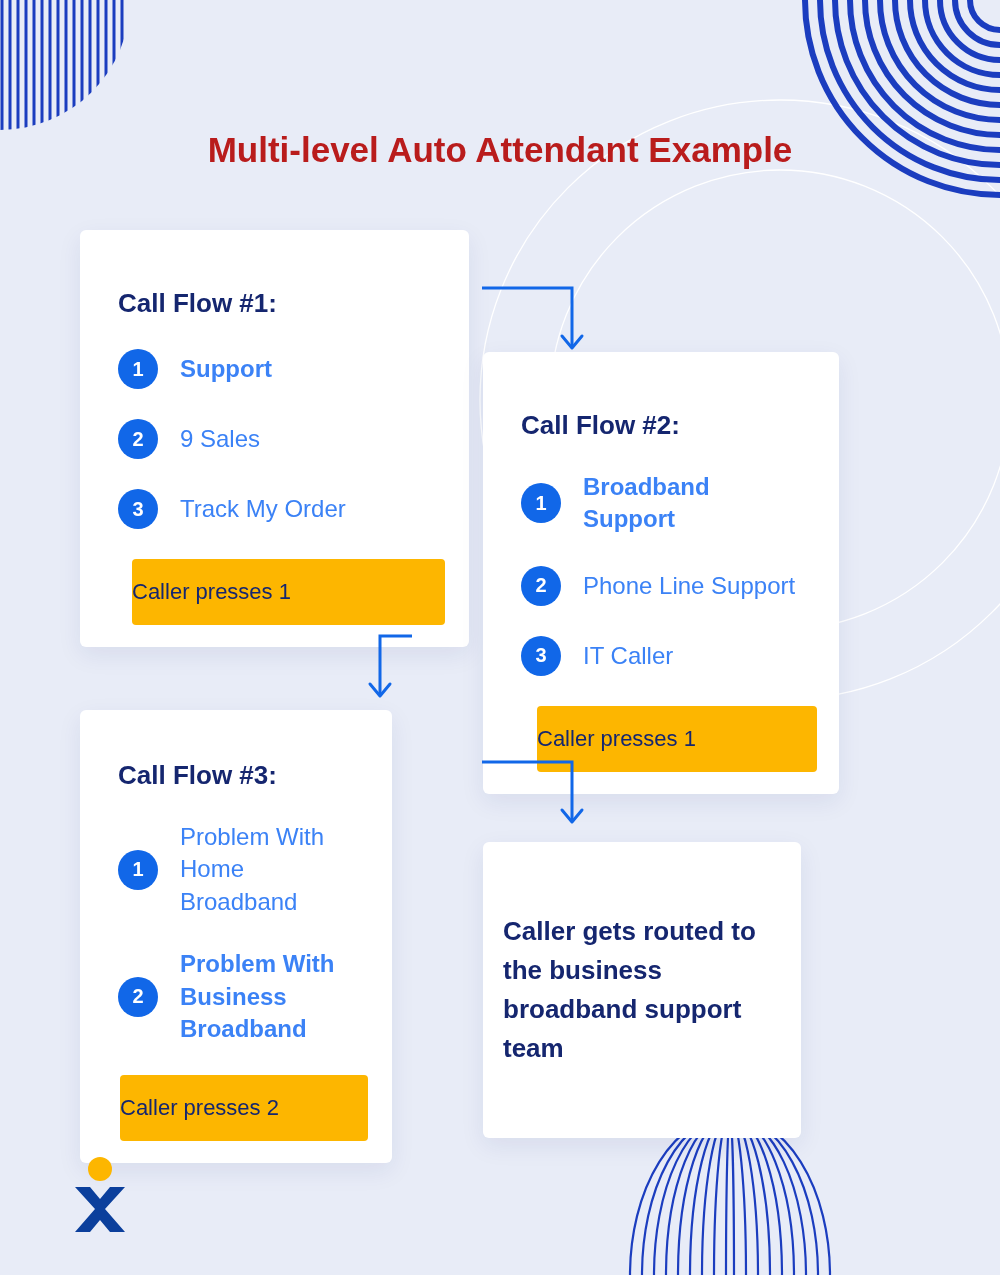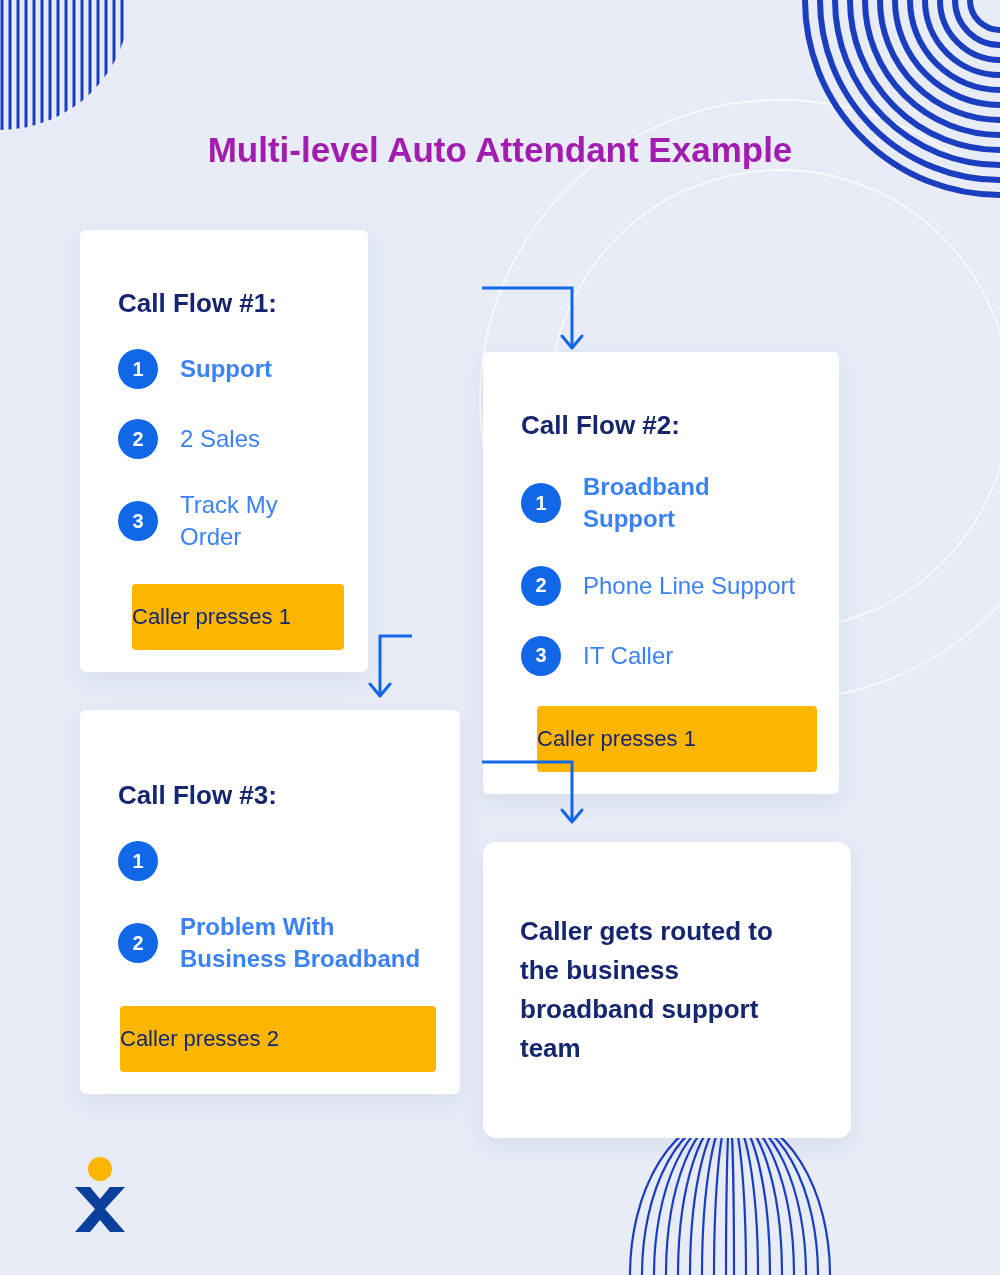--- a/index.html
+++ b/index.html
@@ -13,21 +13,21 @@
     color: #15266F;
   }
   .title {
     position: absolute;
     top: 130px;
     left: 0;
     width: 100%;
     text-align: center;
     font-size: 35px;
     font-weight: 800;
-    color: #a21caf;
+    color: #b91c1c;
   }
   .card {
     position: absolute;
     background: #fff;
     border-radius: 6px;
     box-shadow: 0 8px 24px rgba(20,40,120,0.08);
     padding: 50px 38px 22px 38px;
   }
   .card-title {
     font-size: 26px;
@@ -73,24 +73,24 @@
   #card1 .cta { margin-left: 14px; margin-right: -14px; }
   #card2 .cta { margin-left: 16px; margin-right: -16px; }
   #card3 .cta { margin-left: 2px; margin-right: -14px; }
   .result-text {
     font-size: 26px;
     font-weight: 800;
     line-height: 1.5;
     color: #15266F;
   }
   
-  #card1 { left: 80px; top: 230px; width: 288px; padding-top: 58px; }
+  #card1 { left: 80px; top: 230px; width: 389px; padding-top: 58px; }
   #card2 { left: 483px; top: 352px; width: 356px; padding-top: 58px; }
-  #card3 { left: 80px; top: 710px; width: 380px; padding-top: 70px; }
-  #card4 { left: 483px; top: 842px; width: 368px; padding: 70px 37px; border-radius: 13px; }
+  #card3 { left: 80px; top: 710px; width: 312px; padding-top: 50px; }
+  #card4 { left: 483px; top: 842px; width: 318px; padding: 70px 20px; }
   
   .deco { position: absolute; pointer-events:none; }
   .barcode { top: 0; left: 0; }
   .rings { top: 0; right: 0; }
   .dome { bottom: 0; left: 620px; }
   .bigcircle { top: 50px; left: 430px; }
   .logo { position: absolute; left: 70px; bottom: 38px; }
 </style>
 </head>
 <body>
@@ -162,21 +162,21 @@
 <h1 class="title">Multi-level Auto Attendant Example</h1>
 
 <div class="card" id="card1">
   <div class="card-title">Call Flow #1:</div>
   <div class="opt">
     <div class="num">1</div>
     <div class="lbl bold">Support</div>
   </div>
   <div class="opt">
     <div class="num">2</div>
-    <div class="lbl">2 Sales</div>
+    <div class="lbl">9 Sales</div>
   </div>
   <div class="opt">
     <div class="num">3</div>
     <div class="lbl">Track My Order</div>
   </div>
   <div class="cta">Caller presses 1</div>
 </div>
 
 <div class="card" id="card2">
   <div class="card-title">Call Flow #2:</div>
@@ -192,20 +192,21 @@
     <div class="num">3</div>
     <div class="lbl">IT Caller</div>
   </div>
   <div class="cta">Caller presses 1</div>
 </div>
 
 <div class="card" id="card3">
   <div class="card-title">Call Flow #3:</div>
   <div class="opt">
     <div class="num">1</div>
+    <div class="lbl">Problem With Home Broadband</div>
   </div>
   <div class="opt">
     <div class="num">2</div>
     <div class="lbl bold">Problem With Business Broadband</div>
   </div>
   <div class="cta">Caller presses 2</div>
 </div>
 
 <div class="card" id="card4">
   <div class="result-text">Caller gets routed to the business broadband support team</div>

